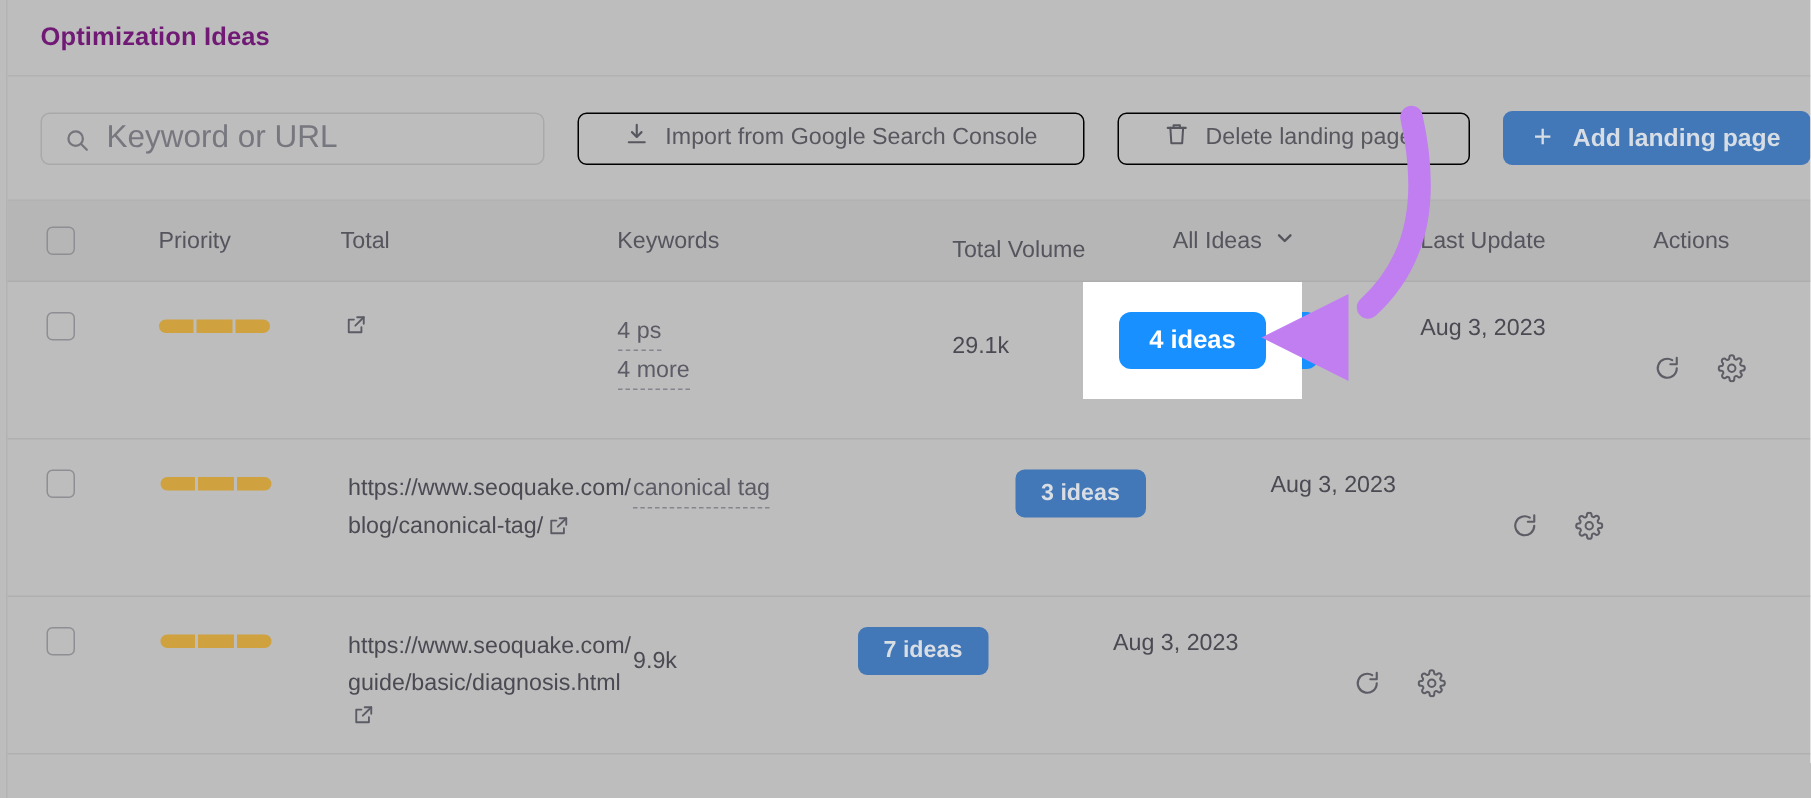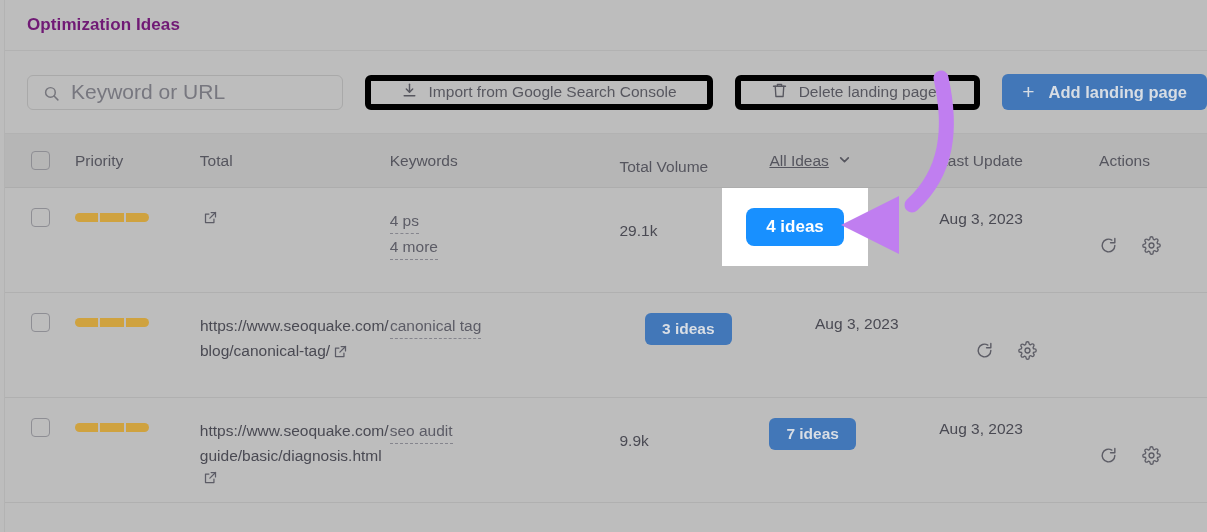--- a/index.html
+++ b/index.html
@@ -91,21 +91,21 @@
     box-sizing: border-box;
   }
   .search-input::placeholder { color: #77777f; opacity: 1; }
 
   .btn {
     height: 35px;
     display: inline-flex;
     align-items: center;
     gap: 11px;
     padding: 0 30px;
-    border: 6px solid #000000;
+    border: 1px solid #000000;
     border-radius: 6px;
     background: transparent;
     font-family: "Liberation Sans", sans-serif;
     font-size: 15.5px;
     color: #57575f;
     white-space: nowrap;
     box-sizing: border-box;
     cursor: pointer;
   }
   .btn svg { flex: none; }
@@ -141,38 +141,37 @@
     min-height: 105px;
     border-bottom: 1px solid #b0b0b0;
     display: flex;
     align-items: flex-start;
     padding-top: 20px;
     box-sizing: border-box;
   }
 
   .col { box-sizing: border-box; }
   .c-check  { width: 70px;  padding-left: 26px; }
-  .c-prio   { width: 125px; }
+  .c-prio   { width: 125px; margin-left: 32px; }
   .c-page   { width: 190px; }
   .c-kw     { width: 230px; }
   .c-vol    { width: 125px; text-align: left; padding-right: 18px; margin-top: 12px; }
   .c-ideas  { width: 195px; padding-left: 25px; }
   .c-upd    { width: 160px; }
   .c-act    { width: 108px; }
 
   .th {
     font-size: 15.5px;
     color: #55555e;
   }
   .th-sort {
     display: inline-flex;
     align-items: center;
     gap: 9px;
     cursor: pointer;
-    text-decoration: underline;
   }
 
   .checkbox {
     width: 19px;
     height: 19px;
     border: 1px solid #8e8e94;
     border-radius: 4px;
     background: transparent;
     display: block;
     cursor: pointer;
@@ -435,23 +434,20 @@
               <i style="background:#cfa23f"></i>
               <i style="background:#cfa23f"></i>
               <i style="background:#cfa23f"></i>
             </div>
           </div>
           <div class="col c-page"><span class="page-url">https://www.seoquake.com/guide/basic/diagnosis.html</span><span class="ext-icon"><svg width="15" height="15" viewBox="0 0 24 24" fill="none" stroke="currentColor" stroke-width="2" stroke-linecap="round" stroke-linejoin="round">
                 <path d="M13 4 H20 V11"></path>
                 <line x1="20" y1="4" x2="11" y2="13"></line>
                 <path d="M17.5 14.5 V20 H4 V6.5 H9.5"></path>
               </svg></span></div>
-          <div class="col c-kw">
-            <span class="kw-link">seo audit</span>
-          </div>
           <div class="col c-vol"><span class="vol">9.9k</span></div>
           <div class="col c-ideas"><span class="badge">7 ideas</span></div>
           <div class="col c-upd"><span class="updated">Aug 3, 2023</span></div>
           <div class="col c-act">
             <div class="actions">
               <span class="act-btn"><svg width="19" height="19" viewBox="0 0 24 24" fill="none" stroke="currentColor" stroke-width="1.8" stroke-linecap="round" stroke-linejoin="round">
                   <path d="M20 12 A8 8 0 1 1 16.2 5.2"></path>
                   <polyline points="20,3.2 20,8.6 14.6,8.6"></polyline>
                 </svg></span>
               <span class="act-btn"><svg width="19" height="19" viewBox="0 0 24 24" fill="none" stroke="currentColor" stroke-width="1.7" stroke-linecap="round" stroke-linejoin="round">

